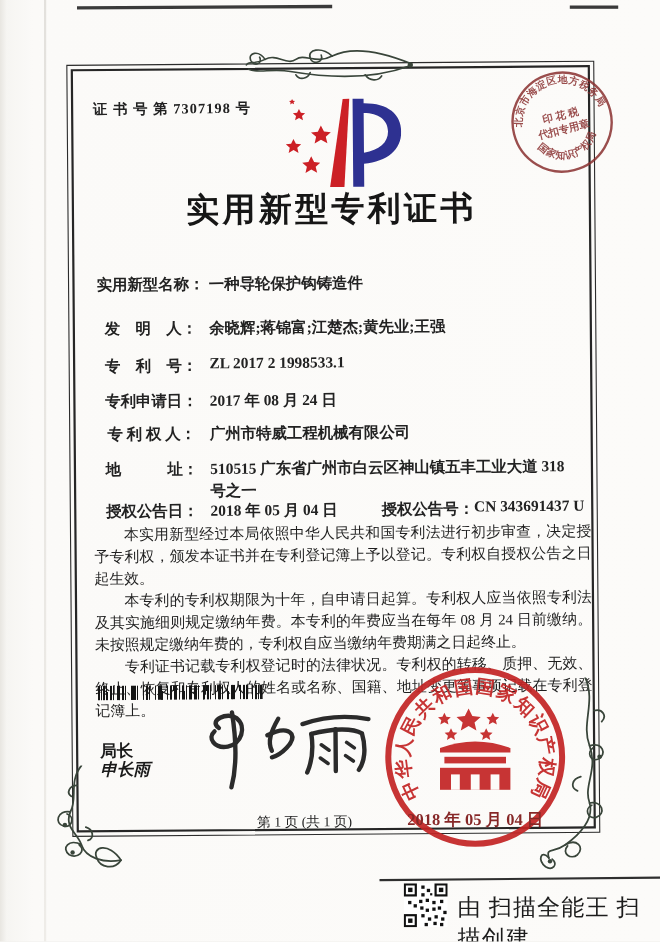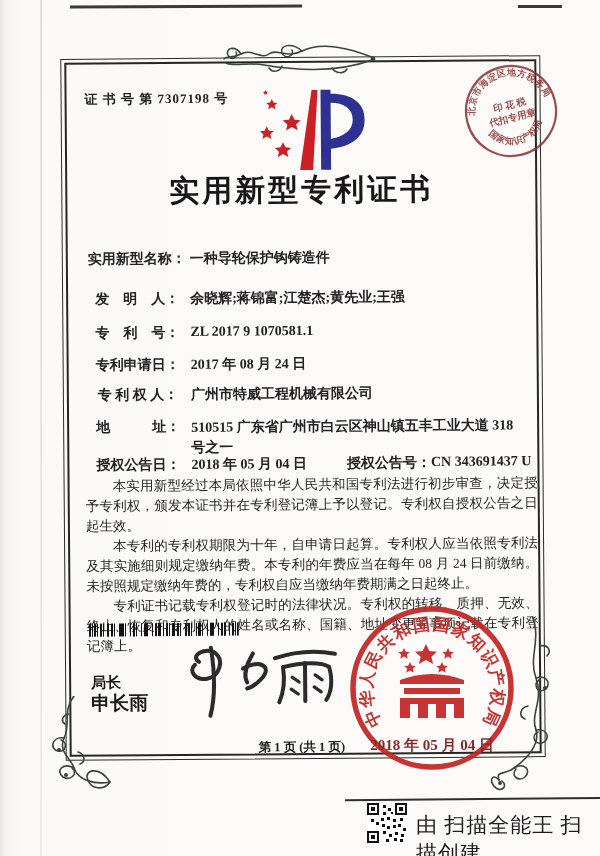--- a/index.html
+++ b/index.html
@@ -45,24 +45,24 @@
   .paras p{margin:0;text-indent:2em;}
 
   .barcode{position:absolute;left:23px;top:564px;width:150px;height:13px;
     background:
       repeating-linear-gradient(90deg,#151515 0 2px,transparent 2px 3px,
         #151515 3px 4px,transparent 4px 8px,#151515 8px 9px,transparent 9px 11px),
       repeating-linear-gradient(90deg,transparent 0 5px,#151515 5px 7px,transparent 7px 13px);
   }
   .director-title{position:absolute;left:25px;top:602px;font-size:15px;font-weight:bold;
     font-family:"Liberation Sans","DejaVu Sans",sans-serif;color:#1a1a1a;margin-top:12px;}
-  .director-name{position:absolute;left:25px;top:631px;font-size:19px;font-weight:bold;
-    font-family:"Liberation Sans","DejaVu Sans",sans-serif;color:#1a1a1a;}
+  .director-name{position:absolute;left:25px;top:631px;font-size:15px;font-weight:bold;
+    font-family:"Liberation Sans","DejaVu Sans",sans-serif;color:#1a1a1a;font-style:italic;}
   .signature{position:absolute;left:115px;top:583px;}
-  .page-num{position:absolute;left:167px;top:681px;font-size:12.5px;font-weight:bold;color:#222;margin-left:25px;}
+  .page-num{position:absolute;left:167px;top:681px;font-size:12.5px;font-weight:normal;color:#222;}
 
   .seal{position:absolute;left:346px;top:602px;opacity:.92;}
   .tax-stamp{position:absolute;left:457px;top:57px;transform:rotate(-14deg);opacity:.85;}
   .ornament{position:absolute;}
 
   .footer-line{position:absolute;left:345px;top:798px;width:258px;height:2px;
     background:#2f2f2f;transform:rotate(-0.5deg);}
   .qr{position:absolute;left:367px;top:803px;}
   .scan-caption{position:absolute;left:416px;top:811px;font-size:21px;color:#1c1c1c;
     letter-spacing:1px;font-weight:500;}
@@ -98,21 +98,21 @@
       <div class="frow" style="top:0;">
         <span class="flabel">实用新型名称：</span>
         <span class="fvalue">一种导轮保护钩铸造件</span>
       </div>
       <div class="frow" style="top:40px;">
         <span class="flabel">发　明　人：</span>
         <span class="fvalue">余晓辉;蒋锦富;江楚杰;黄先业;王强</span>
       </div>
       <div class="frow" style="top:74px;">
         <span class="flabel">专　利　号：</span>
-        <span class="fvalue">ZL 2017 9 1070581.1</span>
+        <span class="fvalue">ZL 2017 2 1998533.1</span>
       </div>
       <div class="frow" style="top:106px;">
         <span class="flabel">专利申请日：</span>
         <span class="fvalue">2017 年 08 月 24 日</span>
       </div>
       <div class="frow" style="top:136px;">
         <span class="flabel">专 利 权 人：</span>
         <span class="fvalue">广州市特威工程机械有限公司</span>
       </div>
       <div class="frow" style="top:168px;">

